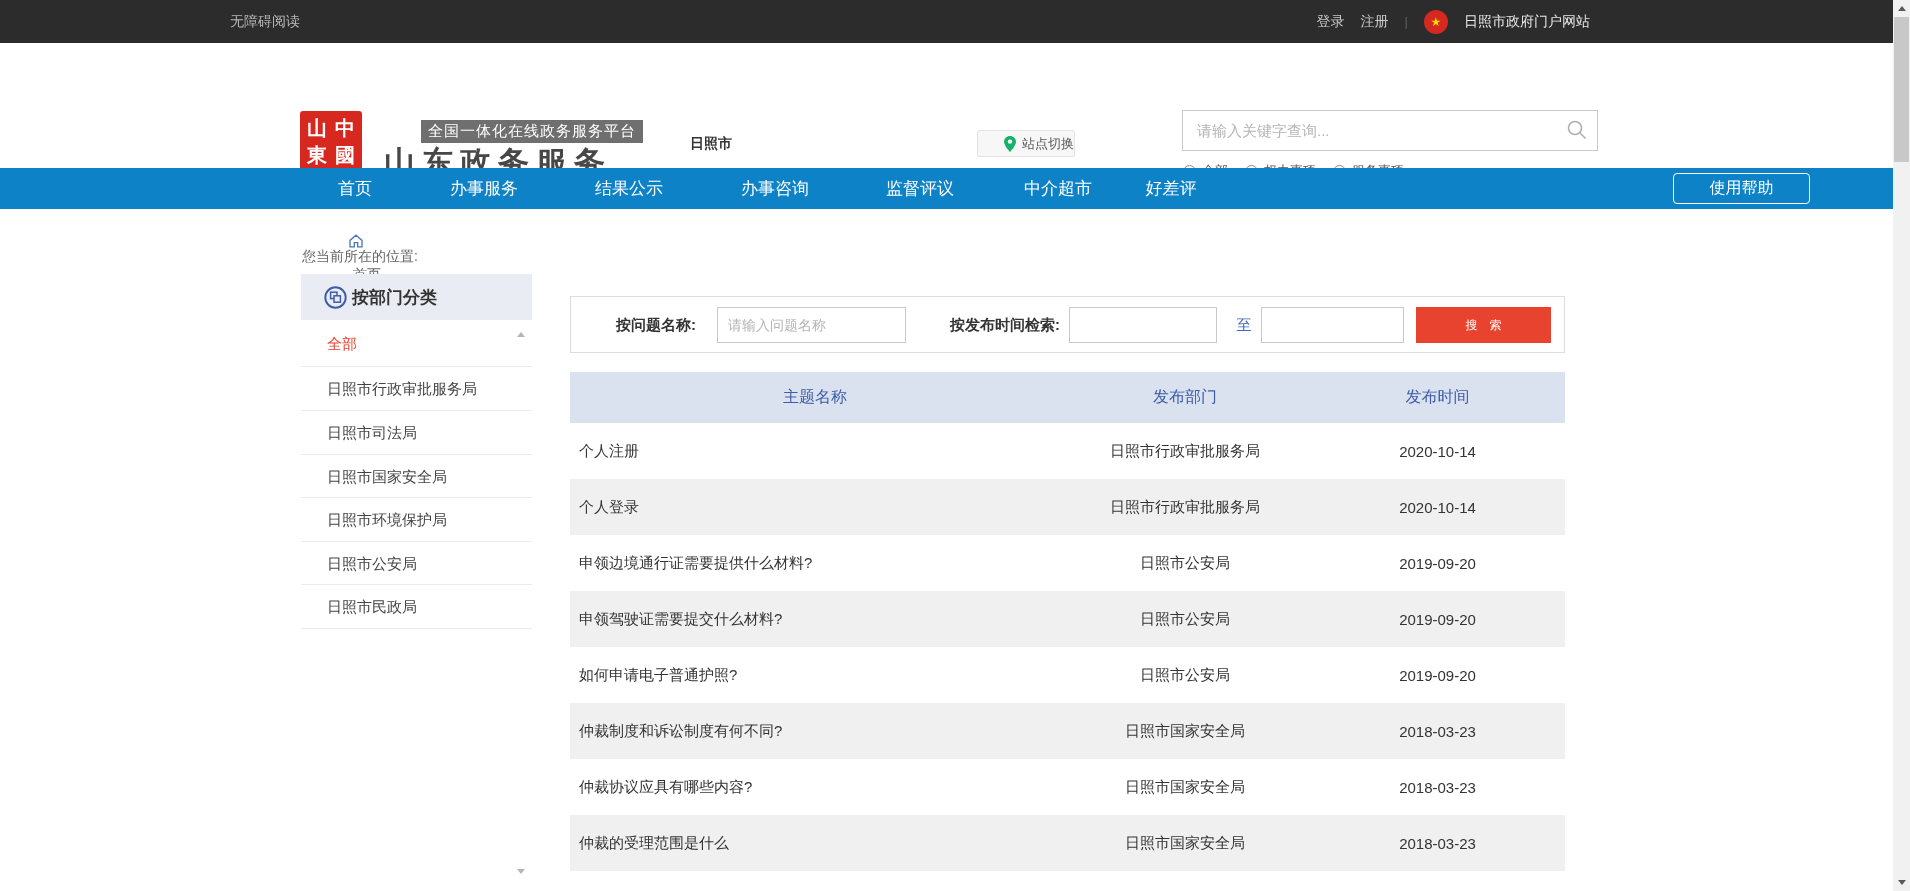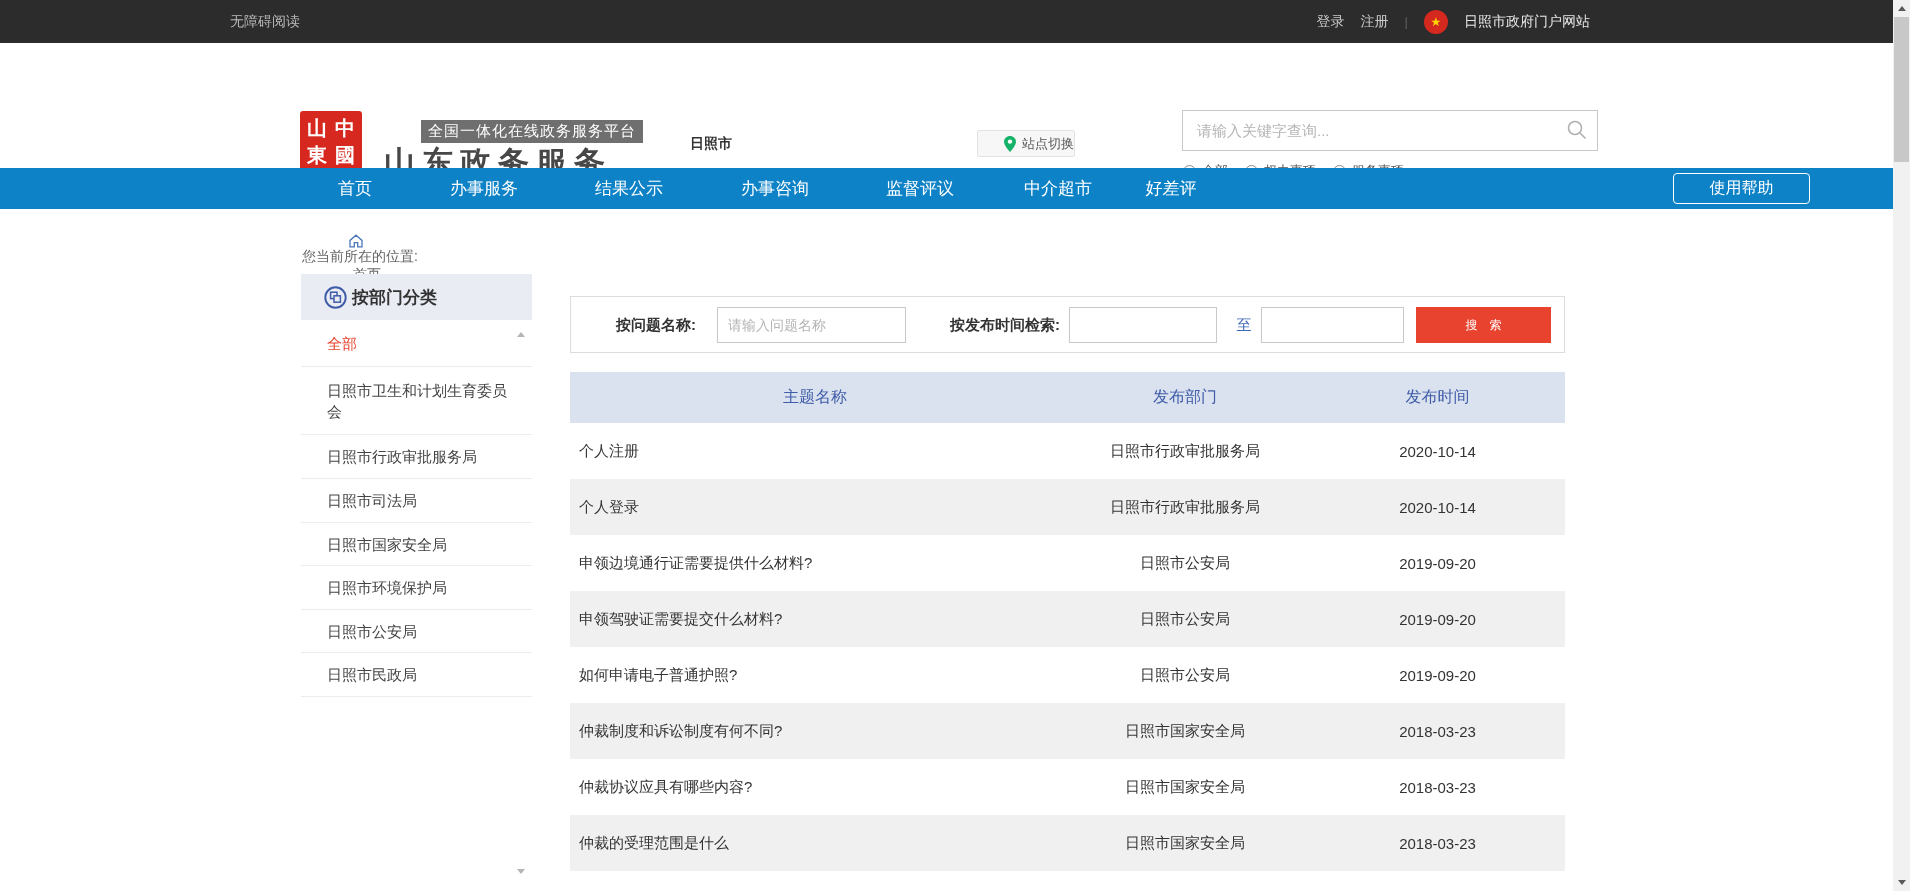--- a/index.html
+++ b/index.html
@@ -184,21 +184,20 @@
   <div class="sidebar">
     <div class="sb-header">
       <svg width="23" height="23" viewBox="0 0 23 23">
         <circle cx="11.5" cy="11.5" r="10.2" fill="none" stroke="#3f5ca9" stroke-width="1.9"></circle>
         <rect x="6.6" y="6.2" width="6.4" height="6.4" fill="none" stroke="#3f5ca9" stroke-width="1.5"></rect>
         <rect x="10" y="9.8" width="6.4" height="6.4" fill="#e9ecf3" stroke="#3f5ca9" stroke-width="1.5"></rect>
       </svg>
       <span class="sb-title">按部门分类</span>
     </div>
     <div class="sb-item active" style="height:47px">全部</div>
-    <div class="sb-item" style="height:68px">日照市卫生和计划生育委员会</div>
     <div class="sb-item" style="height:44px">日照市行政审批服务局</div>
     <div class="sb-item" style="height:44px">日照市司法局</div>
     <div class="sb-item" style="height:43px">日照市国家安全局</div>
     <div class="sb-item" style="height:44px">日照市环境保护局</div>
     <div class="sb-item" style="height:43px">日照市公安局</div>
     <div class="sb-item" style="height:44px">日照市民政局</div>
   </div>
   <span class="sb-arrow up" style="left:517px"></span>
   <span class="sb-arrow down" style="left:517px; top:869px"></span>
 

